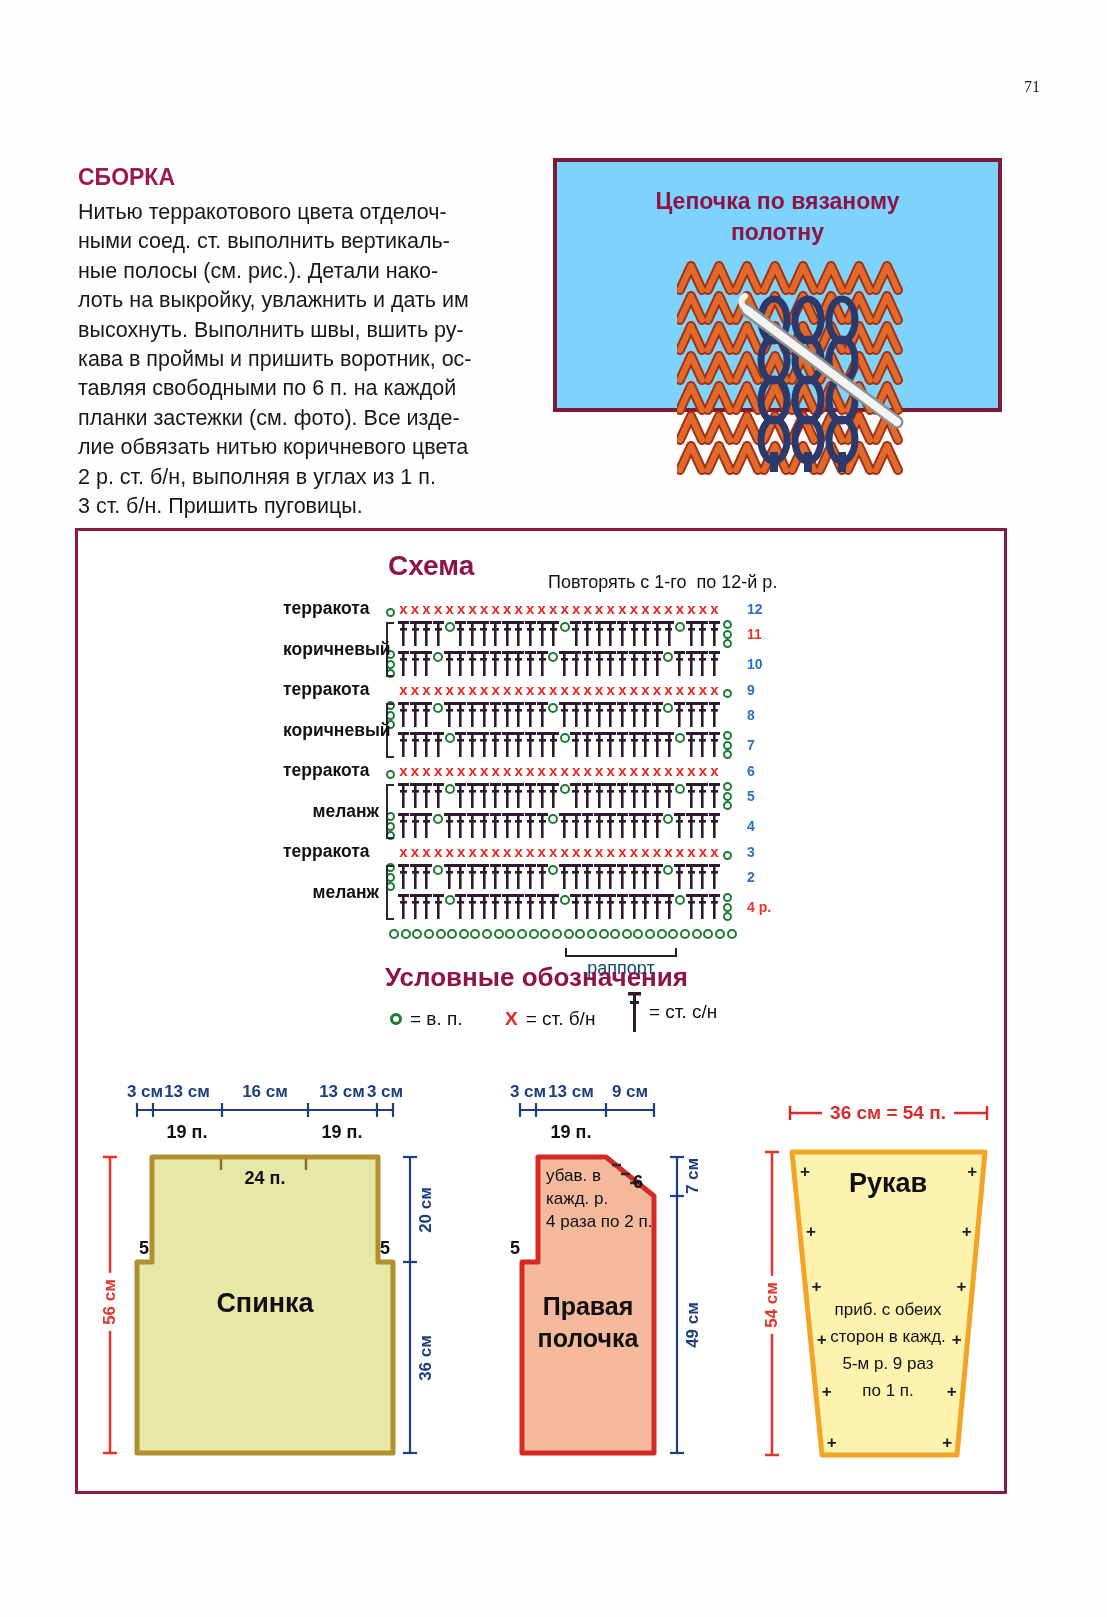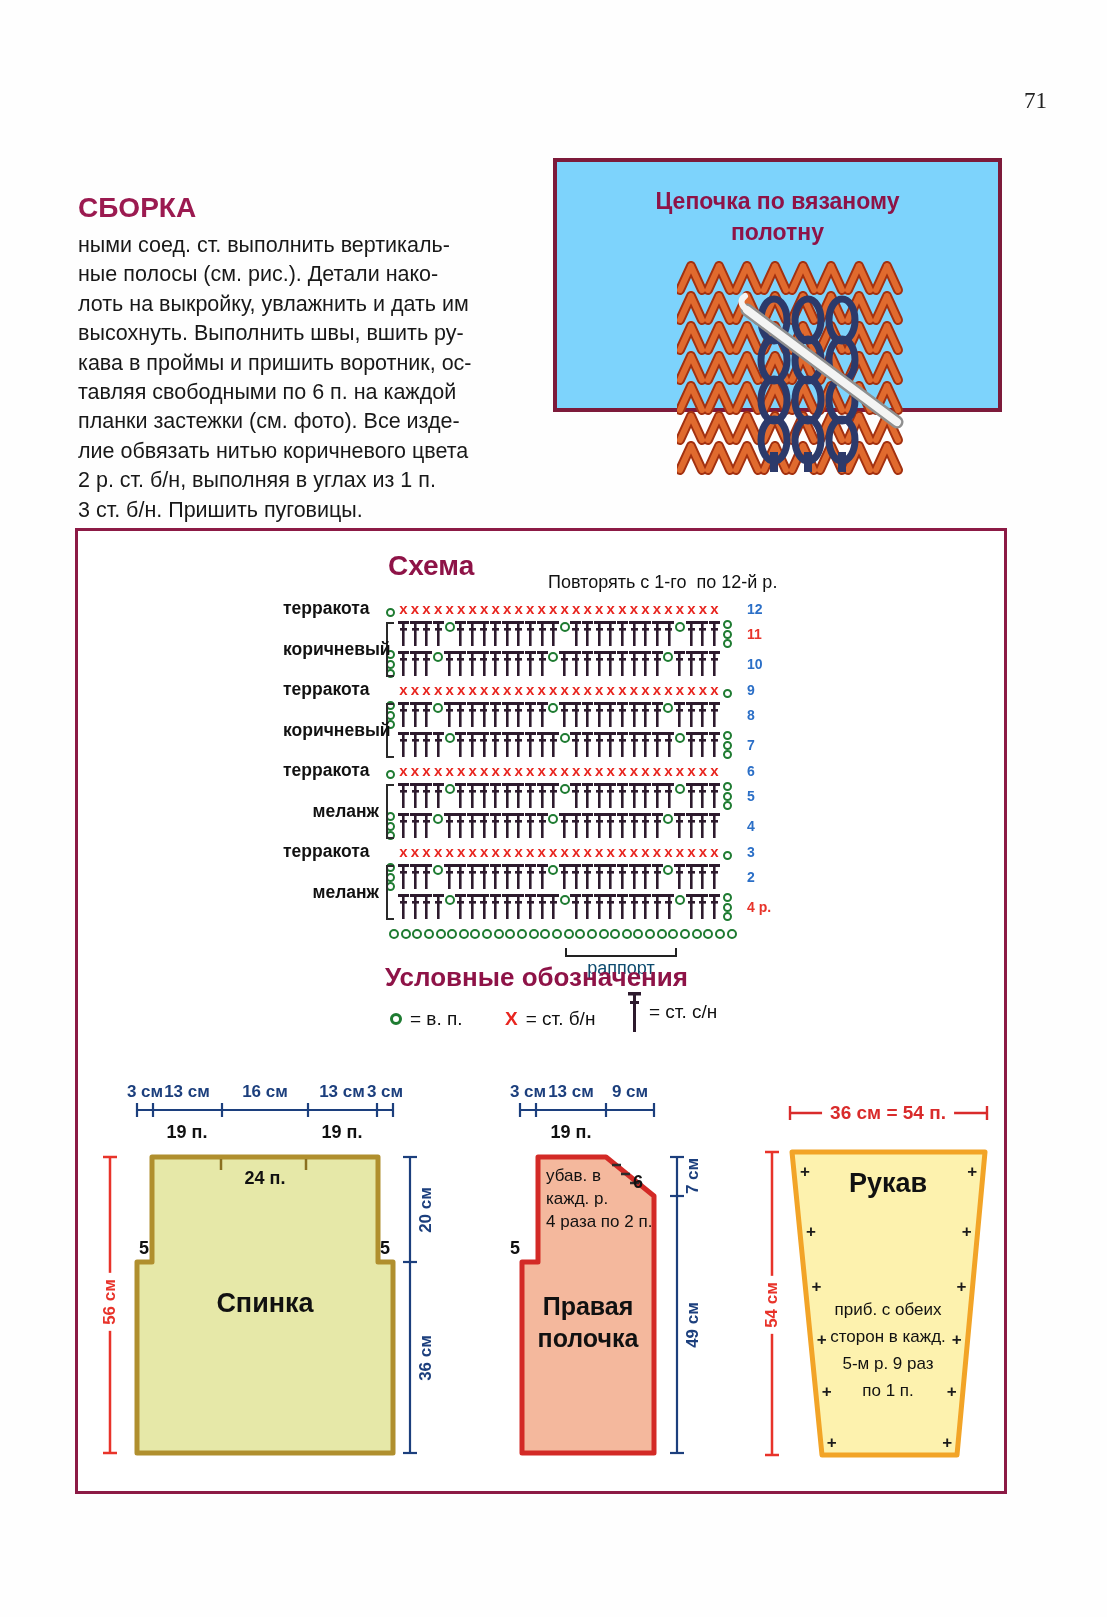--- a/index.html
+++ b/index.html
@@ -1,25 +1,25 @@
 <!DOCTYPE html>
 <html><head>
 <meta charset="utf-8">
 <style>
   html,body{margin:0;padding:0;background:#ffffff;}
   .page{position:relative;width:1107px;height:1617px;background:#fefefe;
         font-family:"Liberation Sans",sans-serif;color:#1a1a1a;overflow:hidden;}
 
   
-  .page-num{position:absolute;left:1024px;top:88px;font-family:"Liberation Serif",serif;
-            font-size:23px;color:#222;}
+  .page-num{position:absolute;left:1024px;top:78px;font-family:"Liberation Serif",serif;
+            font-size:16px;color:#222;}
 
   
   .assembly{position:absolute;left:78px;top:164px;width:470px;}
-  .asm-title{color:#9b1a50;font-weight:bold;font-size:28px;margin-bottom:7px;margin-top:28px;}
+  .asm-title{color:#9b1a50;font-weight:bold;font-size:23px;margin-bottom:7px;}
   .asm-line{font-size:21.5px;line-height:29.4px;white-space:pre;color:#181818;}
 
   
   .chain-box{position:absolute;left:553px;top:158px;width:449px;height:254px;
              border:4px solid #7d1a3a;background:#7dd3fc;box-sizing:border-box;}
   .chain-title{margin-top:24px;text-align:center;color:#8e1347;font-weight:bold;
                font-size:23px;line-height:31px;}
   .chain-illu{position:absolute;left:120px;top:92px;}
 
   
@@ -86,20 +86,21 @@
 </style>
 </head>
 <body>
 
 <div class="page">
 
   <div class="page-num">71</div>
 
   <div class="assembly">
     <div class="asm-title">СБОРКА</div>
+    <div class="asm-line">Нитью терракотового цвета отделоч-</div>
     <div class="asm-line">ными соед. ст. выполнить вертикаль-</div>
     <div class="asm-line">ные полосы (см. рис.). Детали нако-</div>
     <div class="asm-line">лоть на выкройку, увлажнить и дать им</div>
     <div class="asm-line">высохнуть. Выполнить швы, вшить ру-</div>
     <div class="asm-line">кава в проймы и пришить воротник, ос-</div>
     <div class="asm-line">тавляя свободными по 6 п. на каждой</div>
     <div class="asm-line">планки застежки (см. фото). Все изде-</div>
     <div class="asm-line">лие обвязать нитью коричневого цвета</div>
     <div class="asm-line">2 р. ст. б/н, выполняя в углах из 1 п.</div>
     <div class="asm-line">3 ст. б/н. Пришить пуговицы.</div>

